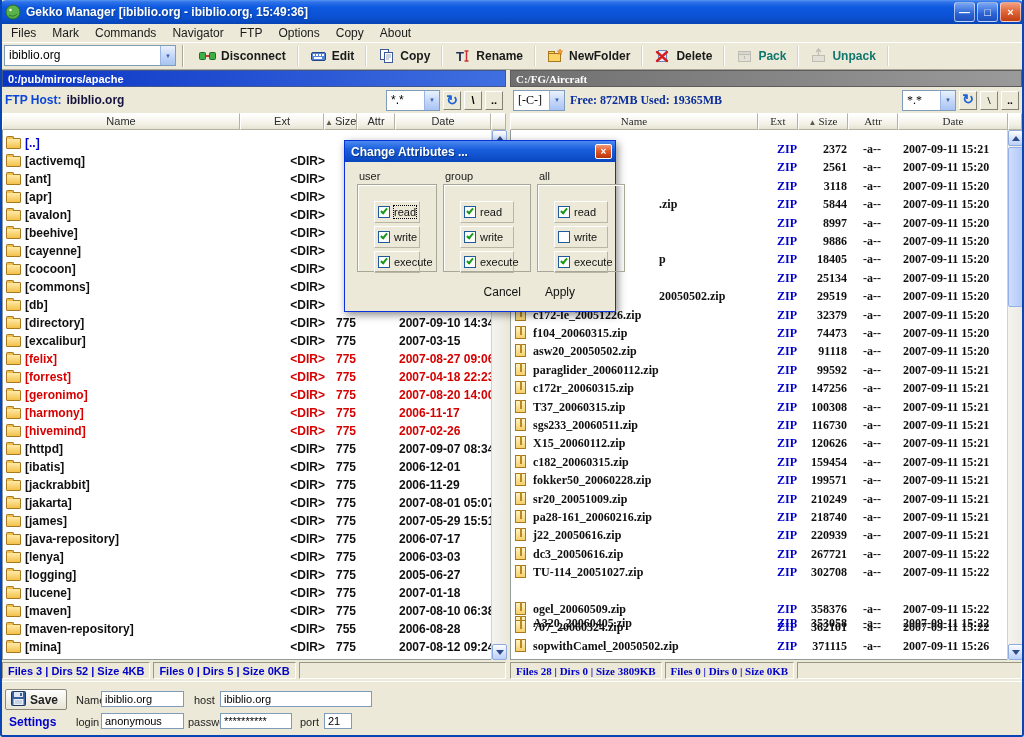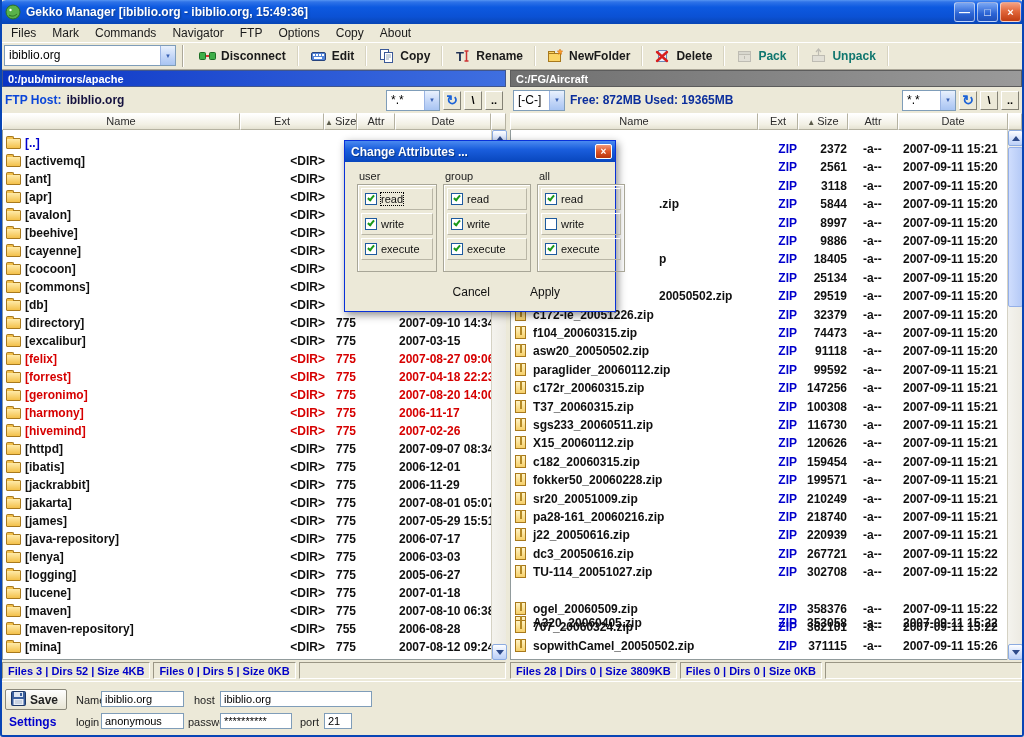--- a/index.html
+++ b/index.html
@@ -35,21 +35,21 @@
   .tbtns { display:flex; align-items:center; height:100%; }
   .tbtn { display:flex; align-items:center; gap:5px; padding:0 9px; height:26px; font-size:12px; font-weight:bold; color:#1a1a1a; }
   .tbtn.disabled { color:#0f766e; }
   .tbtn.disabled .ticon { opacity:.45; filter:grayscale(1); }
   .ticon { width:17px; height:16px; display:inline-block; flex:none; }
   .tsep2 { width:2px; height:20px; border-left:1px solid #d8d4c1; border-right:1px solid #fff; margin:0 2px; }
 
   
   .pane { position:absolute; top:70px; height:611px; }
   #left-pane { left:2px; width:504px; }
-  #right-pane { left:510px; width:512px; }
+  #right-pane { left:510px; width:512px;font-family:Liberation Serif, serif; }
   .pathbar { position:absolute; top:0; left:0; right:0; height:17px; color:#fff; font-size:11px; font-weight:bold;
     line-height:16px; padding-left:5px; border:1px solid #41568c; white-space:nowrap; overflow:hidden; }
   .pathbar.active { background:linear-gradient(90deg,#0a34c4,#3f6fe0); }
   .pathbar.inactive { background:linear-gradient(90deg,#6f6f6f,#9a9a9a); border-color:#5c5c5c; }
   .hostbar { position:absolute; top:17px; left:0; right:0; height:26px; display:flex; align-items:center; padding:0 3px; gap:5px; }
   .hostlabel { color:#0b46d8; font-weight:bold; font-size:12px; }
   .hostval { color:#15123f; font-weight:bold; font-size:12px; }
   .freelabel { color:#0b2e9c; font-weight:bold; font-size:12px; white-space:nowrap; overflow:hidden; }
   .filtergrp { margin-left:auto; display:flex; align-items:center; gap:3px; flex:none; }
   .filter-combo { width:54px; }
@@ -108,30 +108,30 @@
   .dlg-title { position:absolute; top:0; left:0; right:0; height:21px;
     background:linear-gradient(180deg,#4a8af0,#1a5edd 40%,#0846bd);
     display:flex; align-items:center; padding:0 3px 0 6px; }
   .dlg-title-text { color:#fff; font-size:12px; font-weight:bold; flex:1; text-shadow:1px 1px 1px #06337f; }
   .dlg-close { width:17px; height:15px; background:linear-gradient(180deg,#f09879,#dd5526 50%,#b8350c);
     border:1px solid #fff; border-radius:2px; color:#fff; font-size:10px; font-weight:bold;
     display:flex; align-items:center; justify-content:center; line-height:1; }
   .dlg-body { position:absolute; top:21px; left:0; right:0; bottom:0; }
   .grp { position:absolute; top:8px; }
   .grp-label { font-size:11px; margin:0 0 2px 2px; color:#202020; }
-  .grp-box { border:1px solid #a8a697; box-shadow:inset 1px 1px 0 #fff; height:88px; padding:3px; }
+  .grp-box { border:1px solid #a8a697; box-shadow:inset 1px 1px 0 #fff; height:88px; padding:16px; }
   .chkrow { display:flex; align-items:center; gap:4px; height:22px; margin-bottom:3px;
     border:1px solid; border-color:#fff #b9b6a6 #b9b6a6 #fff; padding:0 3px; }
   .chkbox { width:12px; height:12px; background:#fff; border:1px solid #1d5a9e; position:relative; flex:none; }
   .check { display:none; position:absolute; left:3px; top:0; width:4px; height:7px;
     border:solid #189818; border-width:0 2px 2px 0; transform:rotate(40deg); }
   .chkbox.checked .check { display:block; }
   .chklabel { font-size:11px; color:#111; }
   .chkrow.focused .chklabel { outline:1px dotted #000; }
-  .dlg-buttons { position:absolute; bottom:10px; right:49px; display:flex; gap:28px;align-items:flex-end; }
+  .dlg-buttons { position:absolute; bottom:10px; right:34px; display:flex; gap:12px;align-items:flex-end; }
   .dlgbtn { font-size:12px; color:#111; padding:2px 6px; }
 
   
   .connpanel { position:absolute; top:681px; left:0; right:0; bottom:0; background:#ece9d8; border-top:1px solid #fff; }
   .savebtn { position:absolute; left:5px; top:7px; width:62px; height:21px;
     background:linear-gradient(#fefefe,#e8e5d4); border:1px solid #8a887a; border-radius:2px;
     display:flex; align-items:center; gap:4px; padding:0 5px; font-size:12px; font-weight:bold; color:#222; }
   .settings { position:absolute; left:9px; top:33px; font-size:12px; font-weight:bold; color:#0000cc; }
   .flabel { position:absolute; font-size:11px; color:#222; }
   .finput { position:absolute; height:16px; border:1px solid #7f9db9; background:#fff; font-size:11px;

